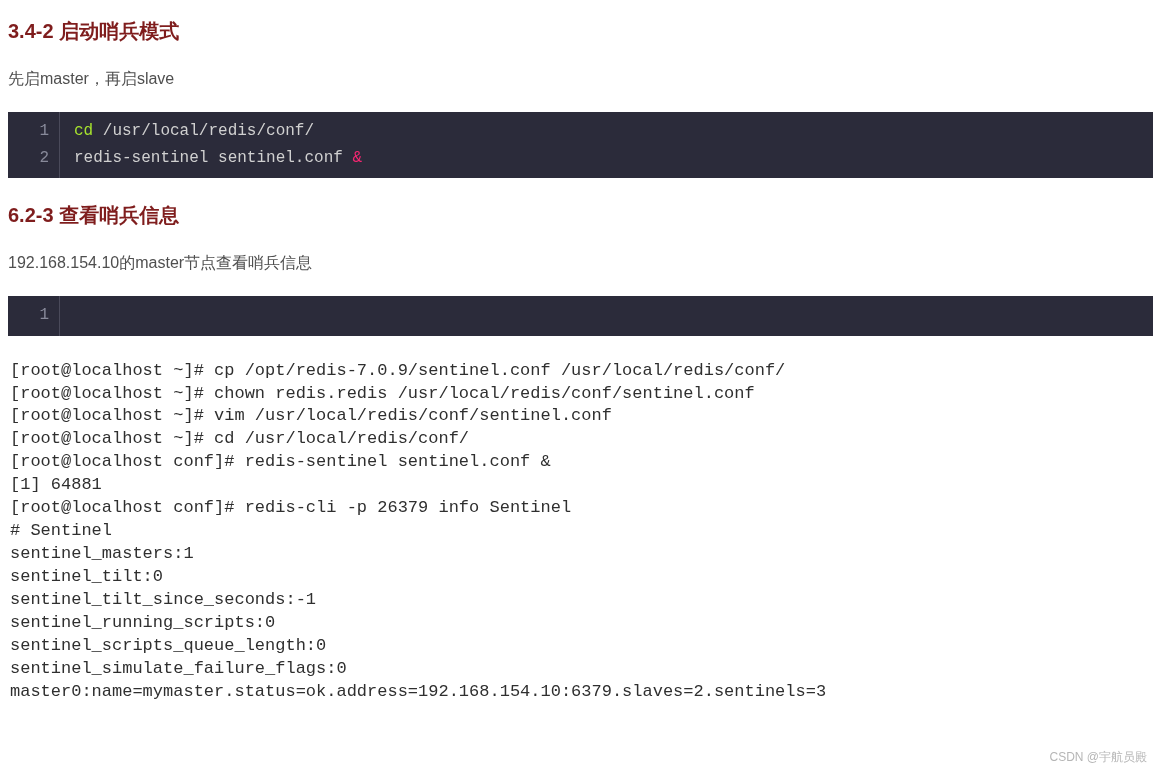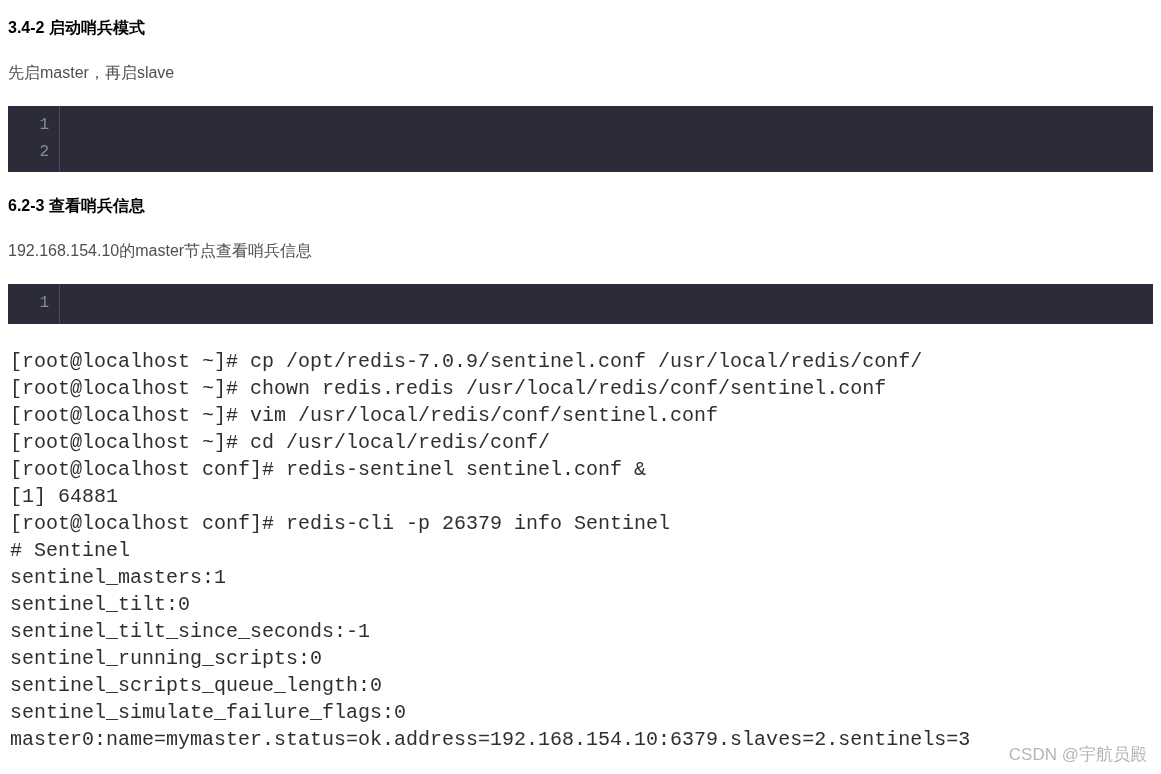--- a/index.html
+++ b/index.html
@@ -4,23 +4,23 @@
 <style>
   body {
     margin: 0;
     padding: 0 8px;
     font-family: -apple-system, BlinkMacSystemFont, "Segoe UI", "PingFang SC", "Microsoft YaHei", sans-serif;
     color: #4f4f4f;
     font-size: 16px;
     background: #fff;
   }
   h3.section-heading {
-    font-size: 16px;
+    font-size: 20px;
     font-weight: 700;
-    color: #000000;
+    color: #7f1d1d;
     margin: 18px 0 10px 0;
   }
   p.section-desc {
     font-size: 16px;
     color: #4f4f4f;
     margin: 24px 0 22px 0;
     font-weight: 500;
   }
   .code-block {
     background: #2b2b3a;
@@ -43,48 +43,50 @@
   .code-lines {
     padding: 6px 14px;
     white-space: pre;
   }
   .tok-cmd { color: #a6e22e; }
   .tok-num { color: #ae81ff; }
   .tok-sym { color: #f92672; }
   .tok-plain { color: #d0d0d0; }
   .terminal-output {
     font-family: "Consolas", "Monaco", "Courier New", monospace;
-    font-size: 20px;
+    font-size: 17px;
     line-height: 1.35;
     white-space: pre;
     color: #2f2f2f;
     margin: 4px 0 0 2px;
     font-weight: 500;
   }
   .watermark {
     position: fixed;
     right: 14px;
     bottom: 8px;
-    font-size: 17px;
+    font-size: 12px;
     color: rgba(120,120,120,0.55);
     font-family: sans-serif;
     pointer-events: none;
   }
 </style>
 </head>
 <body>
 
 <h3 class="section-heading">3.4-2 启动哨兵模式</h3>
 <p class="section-desc">先启master，再启slave</p>
 
 <div class="code-block">
   <div class="code-gutter">
     <div>1</div>
     <div>2</div>
   </div>
+  <div class="code-lines"><span><span class="tok-cmd">cd</span><span class="tok-plain"> /usr/local/redis/conf/</span></span>
+<span><span class="tok-plain">redis-sentinel sentinel.conf </span><span class="tok-sym">&amp;</span></span></div>
 </div>
 
 <h3 class="section-heading">6.2-3 查看哨兵信息</h3>
 <p class="section-desc">192.168.154.10的master节点查看哨兵信息</p>
 
 <div class="code-block">
   <div class="code-gutter">
     <div>1</div>
   </div>
 </div>

